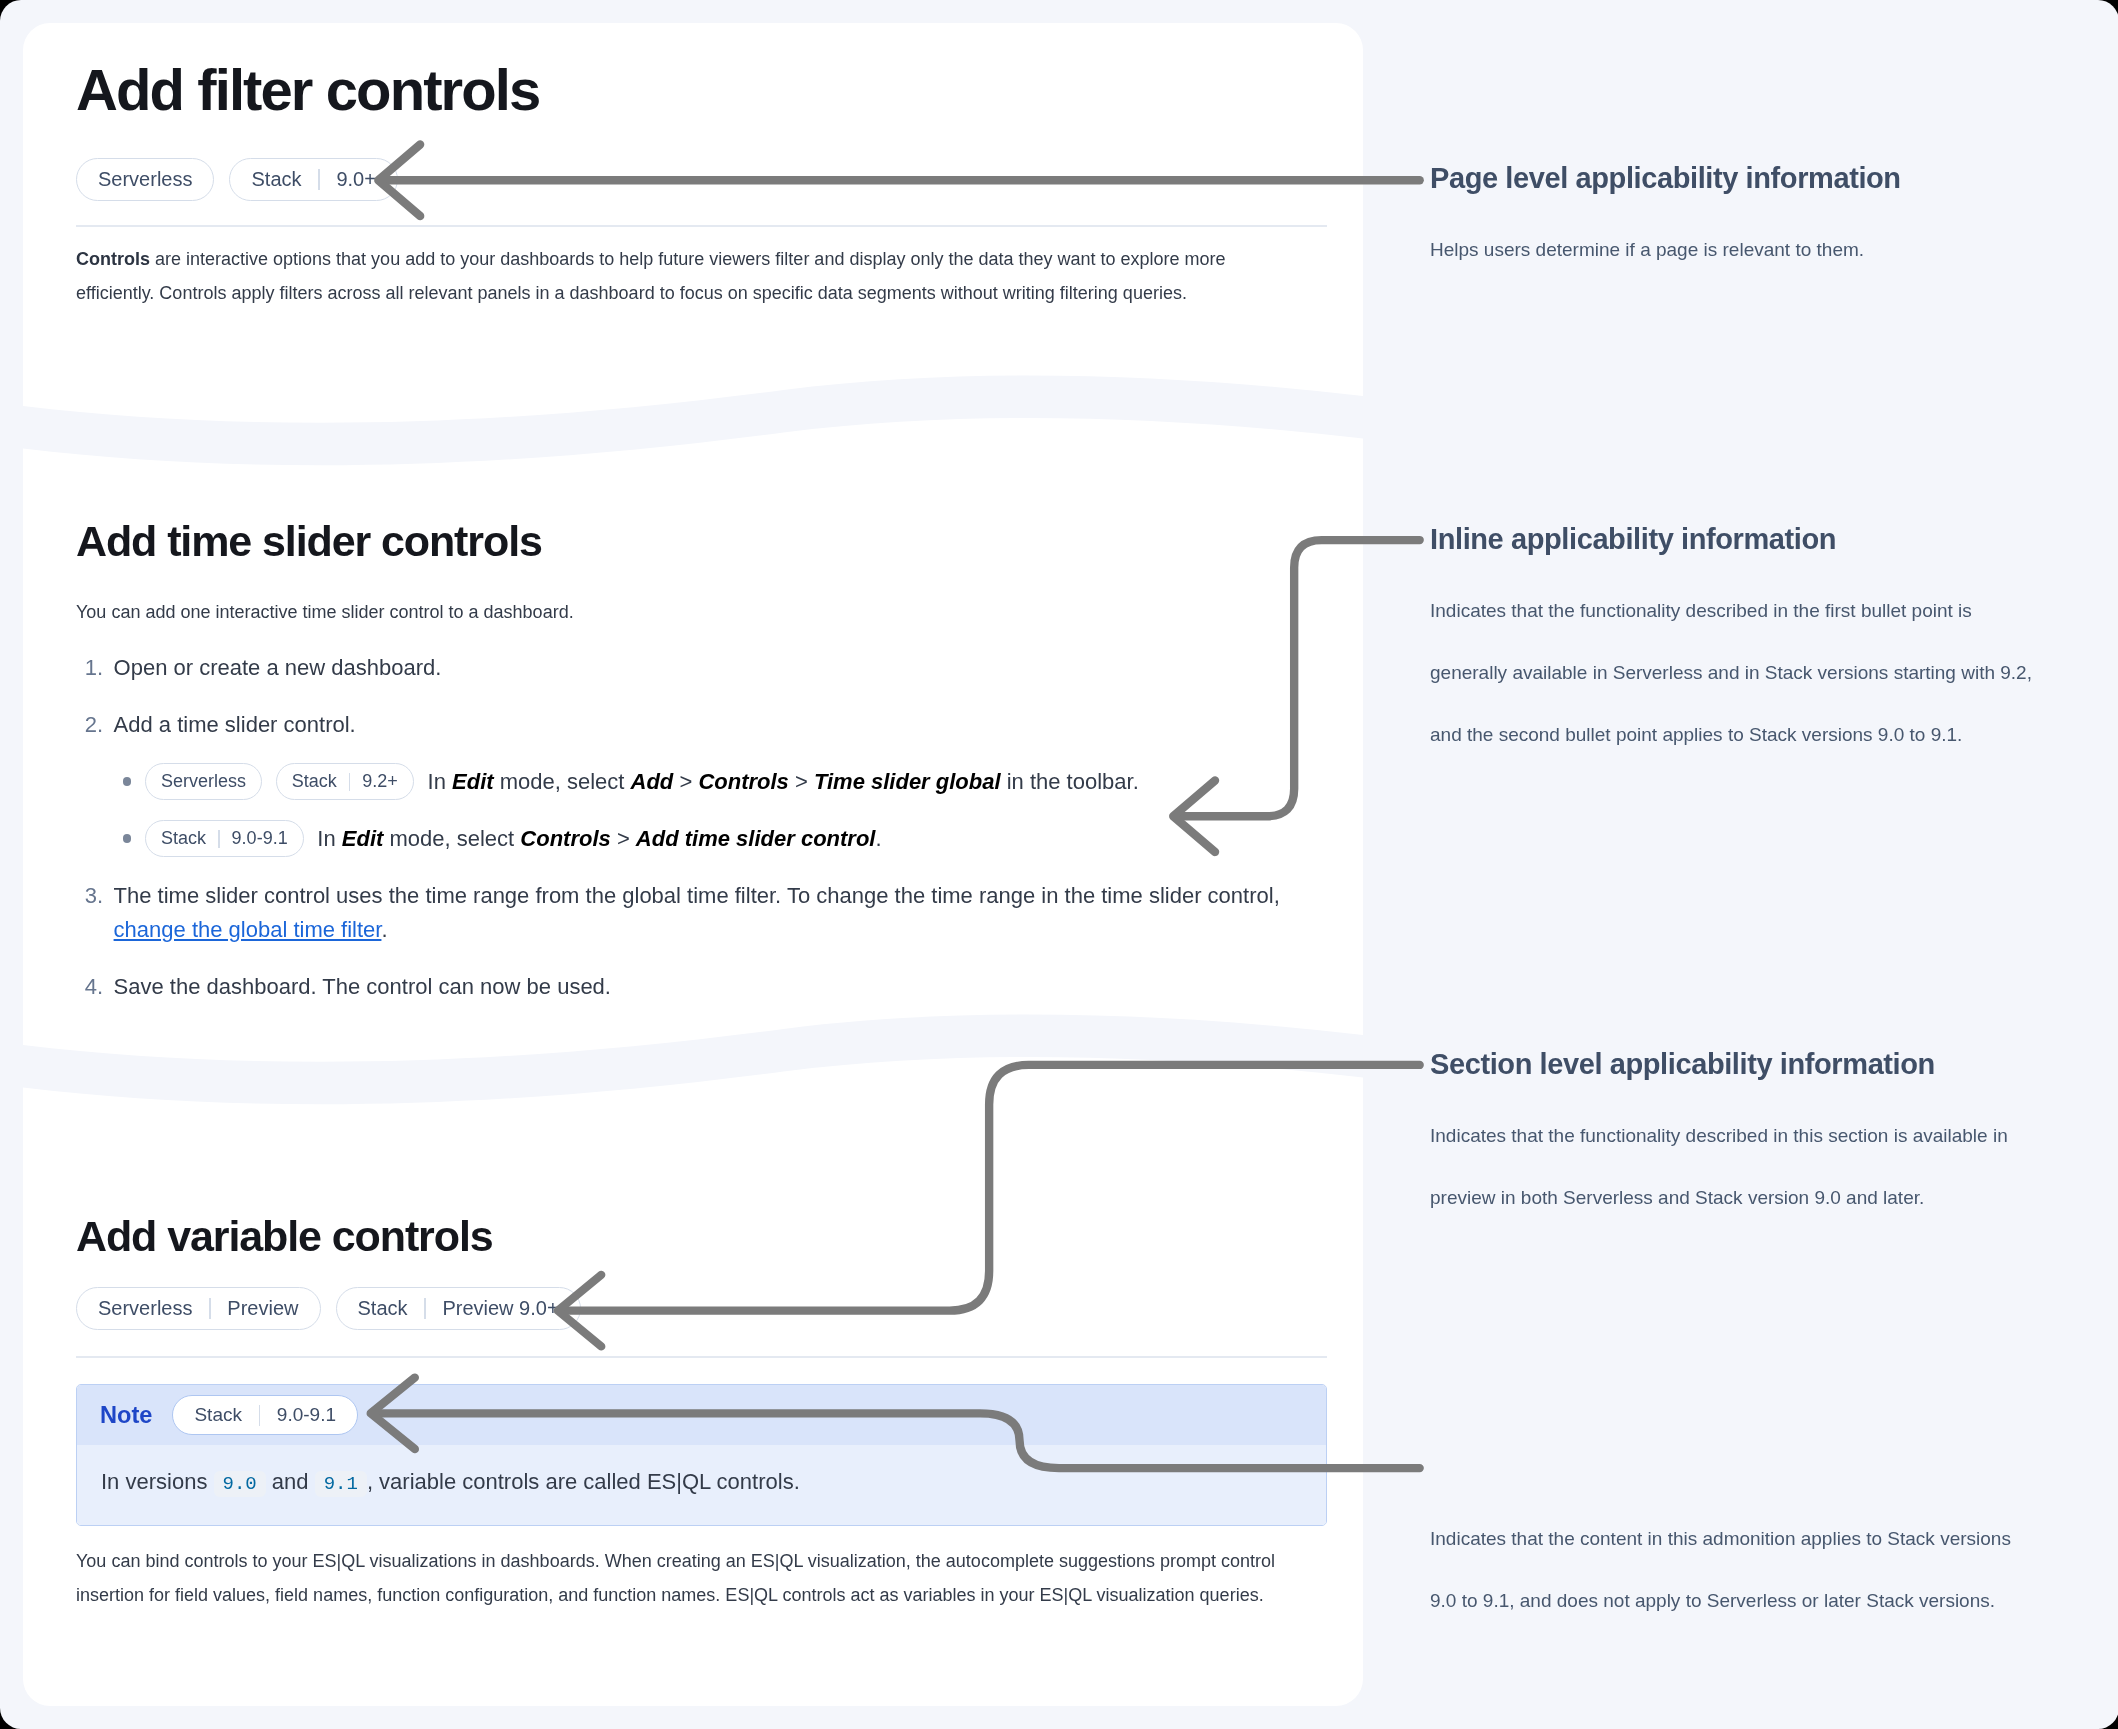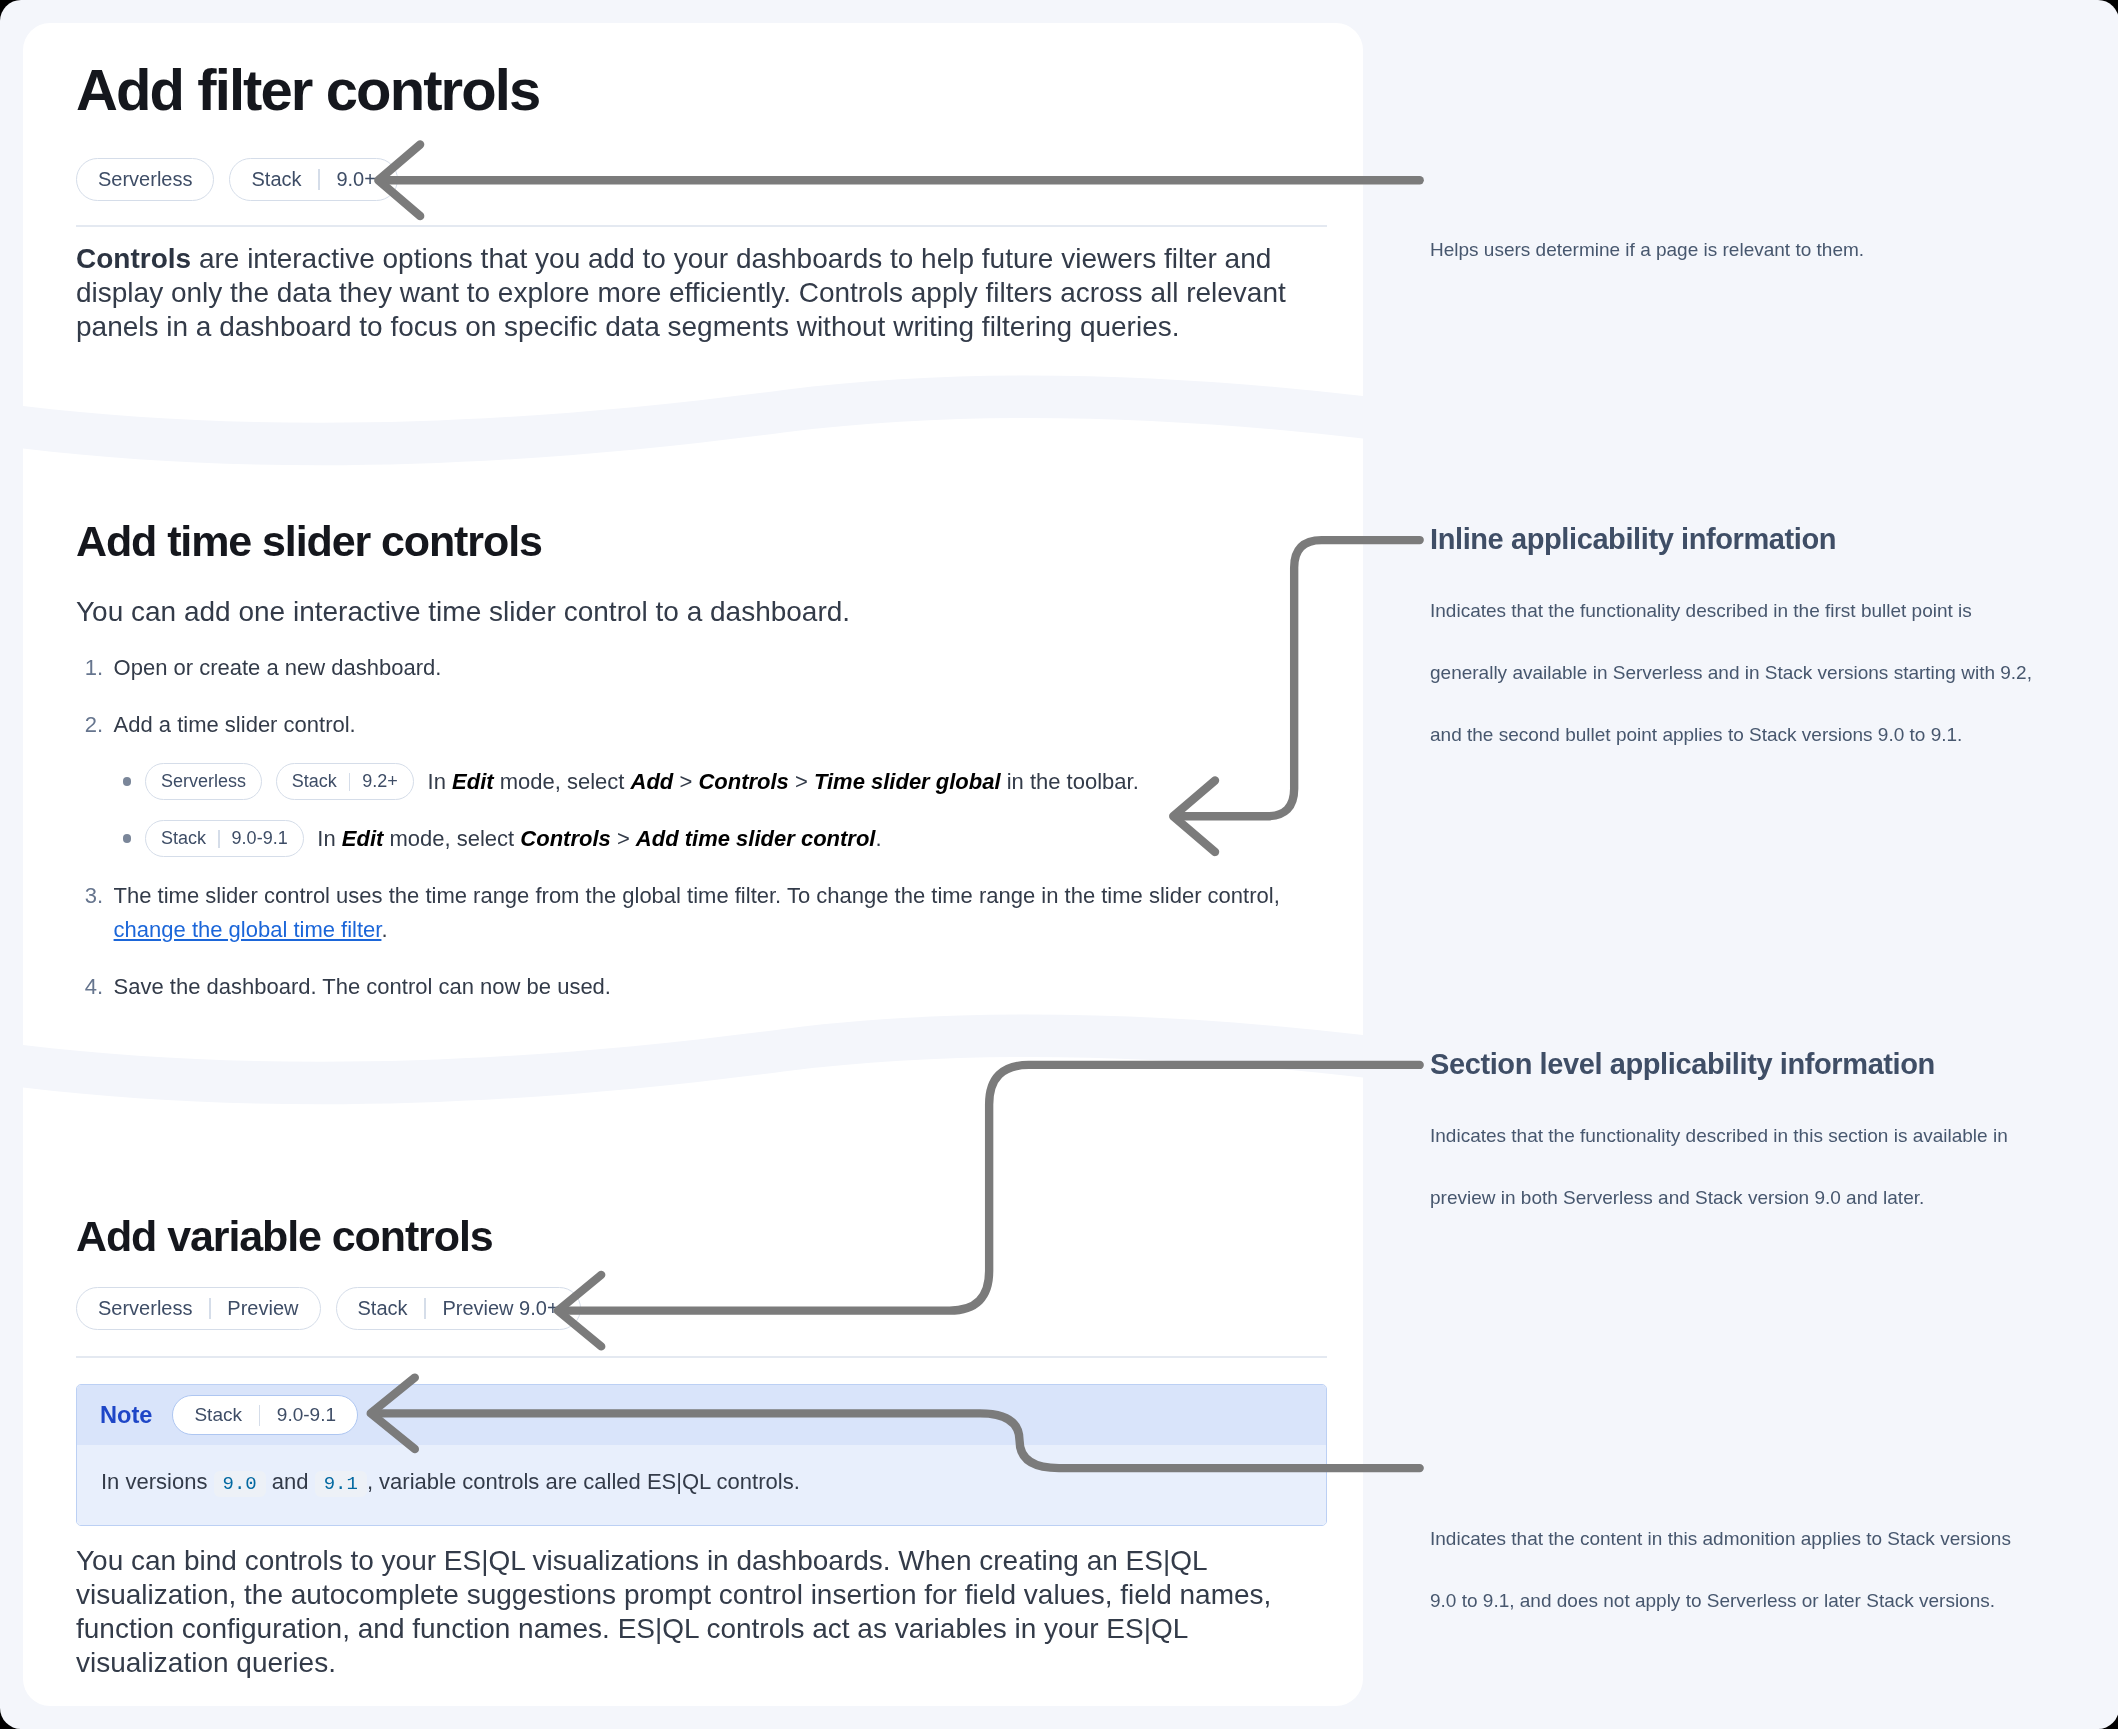--- a/index.html
+++ b/index.html
@@ -6,21 +6,21 @@
   #page{position:relative;width:2119px;height:1729px;background:#f4f6fb;border-radius:21px;overflow:hidden;
         font-family:"Liberation Sans", sans-serif;}
   .abs{position:absolute;}
   .cards-col{position:absolute;left:23px;top:23px;width:1340px;height:1683px;background:#ffffff;border-radius:27px;z-index:0;}
   .wave{position:absolute;left:23px;width:1340px;height:114px;z-index:1;pointer-events:none;}
   .content{z-index:2;}
   .arrows{position:absolute;left:0;top:0;z-index:3;pointer-events:none;}
 
   .h1{font-size:58px;font-weight:700;color:#15171d;letter-spacing:-1.9px;line-height:70px;white-space:nowrap;}
   .h2{font-size:43px;font-weight:700;color:#15171d;letter-spacing:-1.1px;line-height:50px;white-space:nowrap;}
-  .para{font-size:28px;color:#333b49;line-height:34px;}
+  .para{font-size:18px;color:#333b49;line-height:34px;}
   .para b{font-weight:700;color:#2c3442;}
 
   .badges{display:flex;gap:15px;align-items:center;}
   .pill{display:inline-flex;align-items:center;height:43px;padding:0 21px;border:1.5px solid #d5dde9;border-radius:760px;
         background:#fff;color:#3e4d66;font-size:20px;gap:16.7px;white-space:nowrap;box-sizing:border-box;}
   .pill .pdiv{width:1.5px;height:21px;background:#d5dde9;}
   .pill.small{height:37px;font-size:18px;padding:0 15px;gap:12px;}
   .pill.small .pdiv{height:18px;}
   .pill.noteb{height:40px;font-size:19px;border-color:#aec6f1;}
 
@@ -148,20 +148,21 @@
         <span>9.0-9.1</span>
       </span>
     </div>
     <div class="note-body">
       <span>In versions </span><span class="code">9.0</span><span> and </span><span class="code">9.1</span><span>, variable controls are called ES|QL controls.</span>
     </div>
   </div>
 
   <div class="abs content para" style="left:76px;top:1544px;width:1217px;">You can bind controls to your ES|QL visualizations in dashboards. When creating an ES|QL visualization, the autocomplete suggestions prompt control insertion for field values, field names, function configuration, and function names. ES|QL controls act as variables in your ES|QL visualization queries.</div>
 
+  <div class="ann-h content" style="top:161px;">Page level applicability information</div>
   <div class="ann-b content" style="top:219px;">Helps users determine if a page is relevant to them.</div>
 
   <div class="ann-h content" style="top:522px;">Inline applicability information</div>
   <div class="ann-b content" style="top:580px;">Indicates that the functionality described in the first bullet point is generally available in Serverless and in Stack versions starting with 9.2, and the second bullet point applies to Stack versions 9.0 to 9.1.</div>
 
   <div class="ann-h content" style="top:1047px;">Section level applicability information</div>
   <div class="ann-b content" style="top:1105px;">Indicates that the functionality described in this section is available in preview in both Serverless and Stack version 9.0 and later.</div>
 
   <div class="ann-b content" style="top:1508px;">Indicates that the content in this admonition applies to Stack versions 9.0 to 9.1, and does not apply to Serverless or later Stack versions.</div>
 

